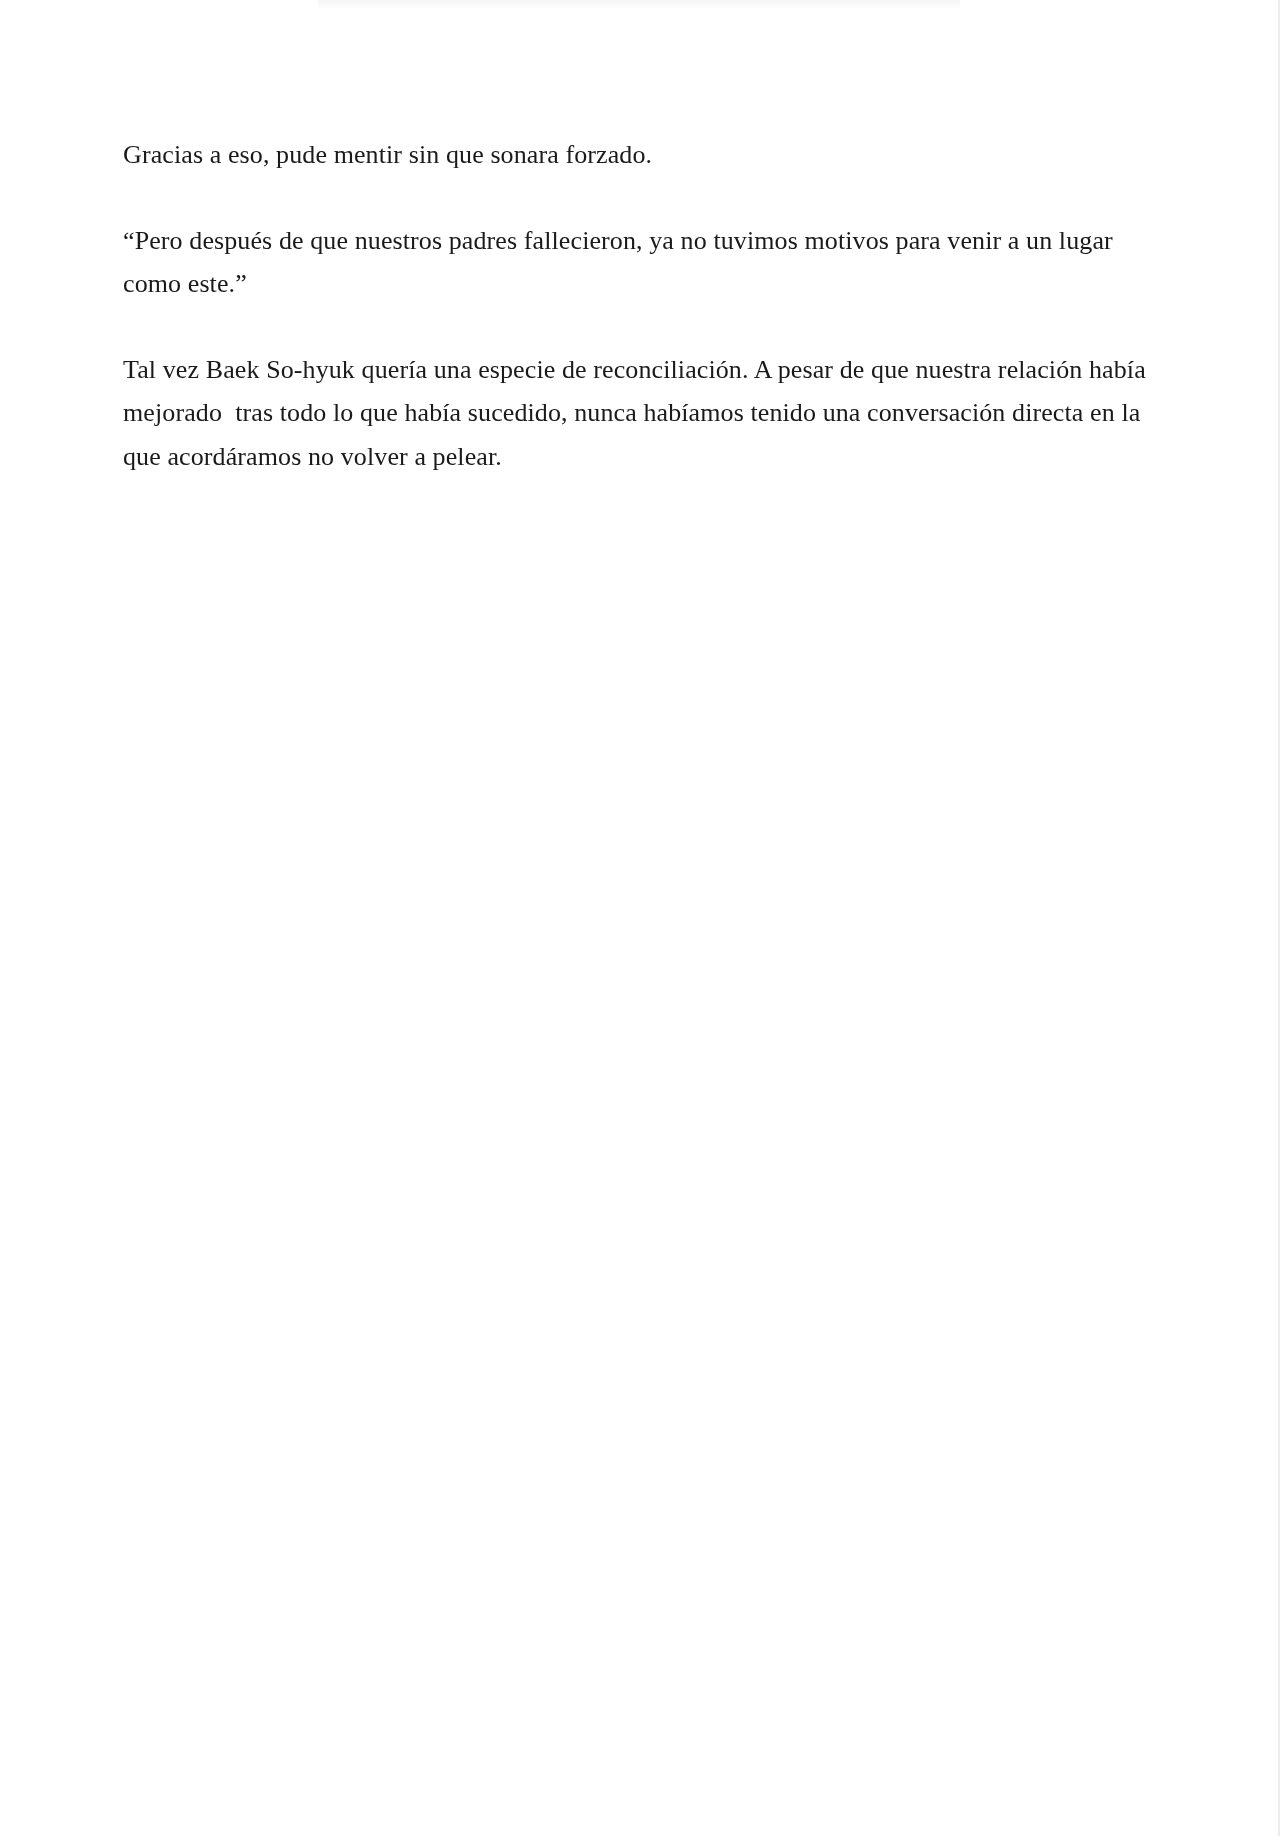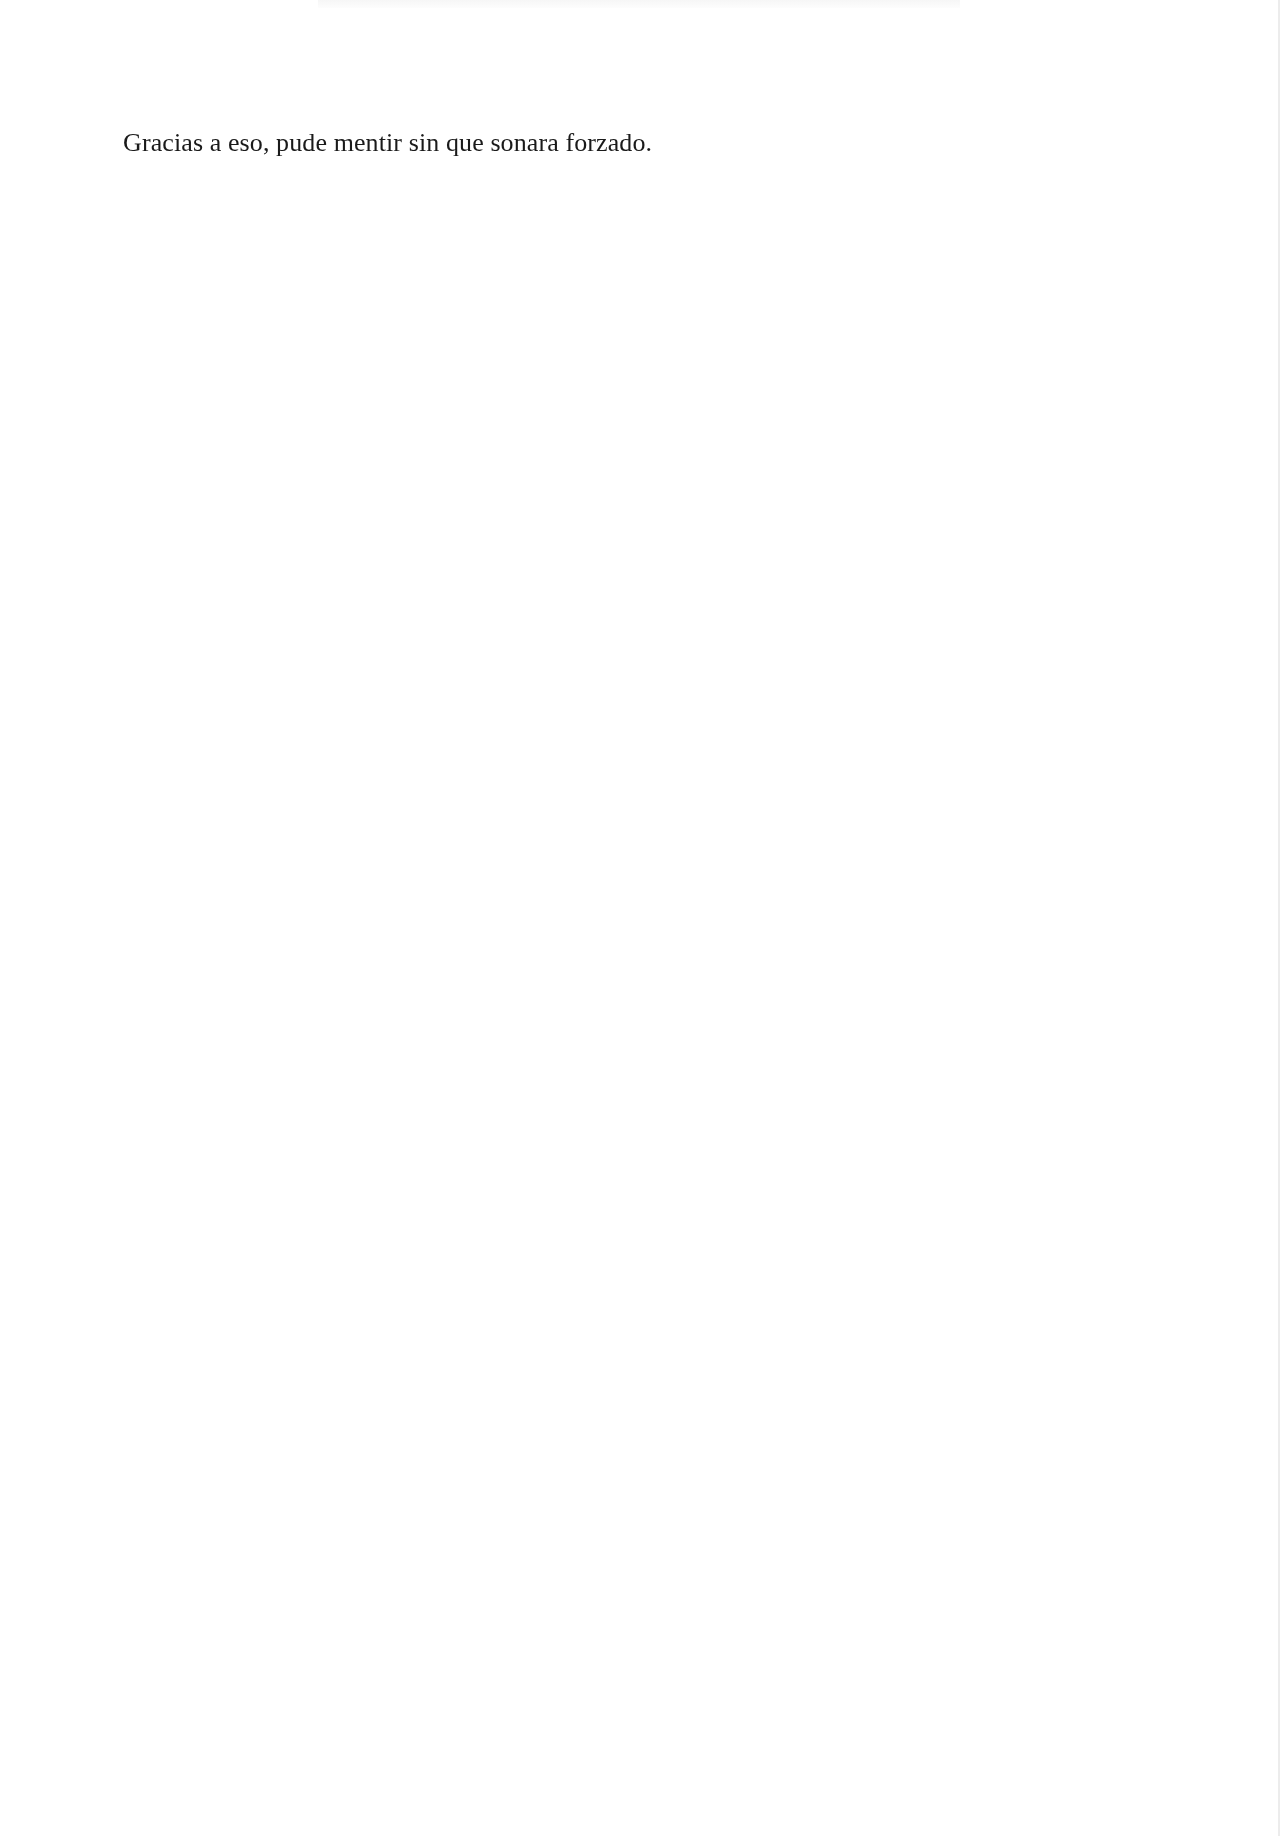--- a/index.html
+++ b/index.html
@@ -31,28 +31,30 @@
       height: 1836px;
       background: #ececec;
     }
     .page {
       position: absolute;
       left: 123px;
       top: 117px;
       width: 1040px;
     }
     .paragraph {
-      margin: 4px 0 42px 0;
+      margin: 16px 0 42px 0;
       font-size: 26px;
       line-height: 43.5px;
       letter-spacing: 0.1px;
       white-space: pre-wrap;
     }
   </style>
 </head>
 <body>
 
 <div class="top-shadow"></div>
 <div class="right-edge"></div>
 
 <div class="page">
   <p class="paragraph">Gracias a eso, pude mentir sin que sonara forzado.</p>
+  <p class="paragraph">“Pero después de que nuestros padres fallecieron, ya no tuvimos motivos para venir a un lugar como este.”</p>
+  <p class="paragraph">Tal vez Baek So-hyuk quería una especie de reconciliación. A pesar de que nuestra relación había mejorado  tras todo lo que había sucedido, nunca habíamos tenido una conversación directa en la que acordáramos no volver a pelear.</p>
 </div>
 
 </body></html>

